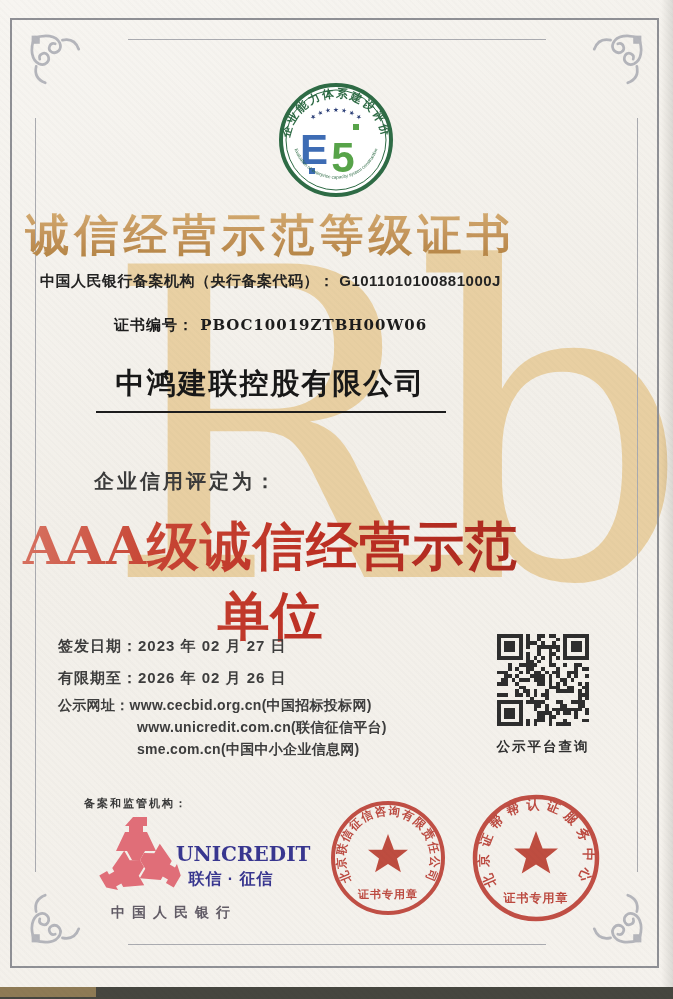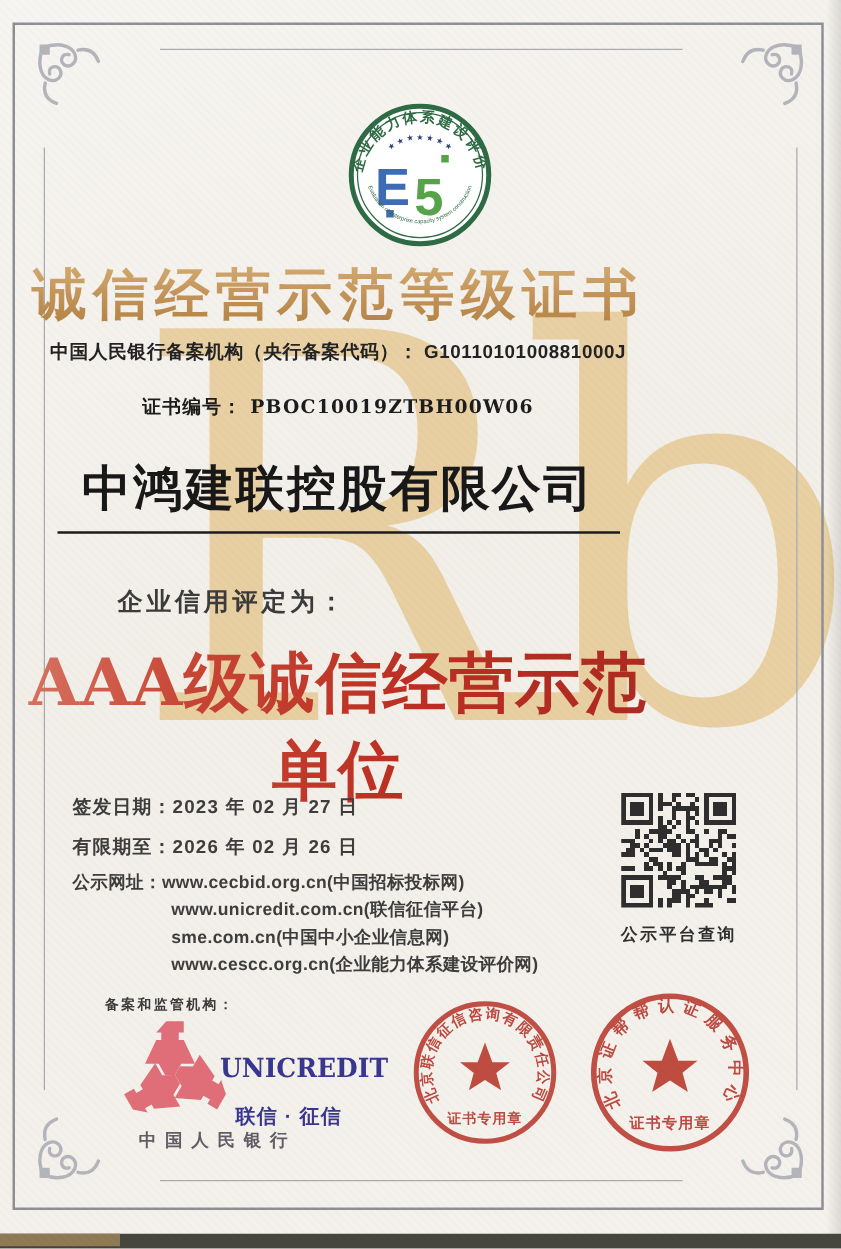--- a/index.html
+++ b/index.html
@@ -31,21 +31,21 @@
 
   .title{top:206px; font-weight:bold; font-size:44px; letter-spacing:5px;
     font-family:"Liberation Sans", sans-serif; color:#c49a5d;}
   @supports (-webkit-background-clip:text){
     .title{background:linear-gradient(180deg,#d6af75 0%,#c19157 55%,#b0813f 100%);
       -webkit-background-clip:text; background-clip:text; color:transparent;}
   }
   .filing{top:272px; font-size:15px; font-weight:600; color:#232323; letter-spacing:0.5px;}
   .certno{top:316px; font-family:"DejaVu Serif", serif; font-size:15px; font-weight:bold; color:#1c1c1c; letter-spacing:1px;}
   .company-wrap{top:364px;}
-  .company{display:inline-block; font-family:"DejaVu Serif", serif; font-size:39px; font-weight:bold;
+  .company{display:inline-block; font-family:"DejaVu Serif", serif; font-size:29px; font-weight:bold;
     color:#181818; letter-spacing:2px; border-bottom:2px solid #1c1c1c; padding:0 20px 7px;}
   .address{top:414px; font-size:15px; font-weight:bold; color:#2e2e2e; letter-spacing:0.5px;}
   .rating-label{left:94px; top:468px; font-size:20px; font-weight:bold; color:#3b3b3b; letter-spacing:3px;}
   .rating{top:512px; font-family:"DejaVu Serif", serif; font-size:52px; font-weight:bold; letter-spacing:1px; color:#c0392b;}
   @supports (-webkit-background-clip:text){
     .rating{background:linear-gradient(100deg,#da7b6a 0%,#c74534 28%,#bb2f23 60%,#a9291f 100%);
       -webkit-background-clip:text; background-clip:text; color:transparent;}
   }
 
   .info{left:58px; top:630px; font-size:15px; color:#3d3d3d; font-weight:600;}
@@ -55,21 +55,21 @@
 
   .qr-wrap{left:494px; top:634px; width:98px; text-align:center;}
   .qr-caption{margin-top:8px; font-size:13.5px; font-weight:bold; color:#2f2f2f; letter-spacing:2px;}
 
   .regulators-label{left:84px; top:796px; font-size:11px; font-weight:bold; color:#3a3a3a; letter-spacing:2px;}
   .pboc{left:92px; top:816px;}
   .pboc-name{left:84px; top:904px; width:180px; text-align:center; font-family:Liberation Serif, serif;
     font-size:14px; color:#625c66; letter-spacing:7px; font-weight:600;}
   .unicredit{left:176px; top:842px; width:110px; text-align:center; color:#38368f;}
   .unicredit .en{font-family:"DejaVu Serif", serif; font-size:20px; font-weight:bold; letter-spacing:0px; transform:scaleY(1.05);}
-  .unicredit .cn{font-size:16px; font-weight:bold; margin-top:17px; letter-spacing:1px;text-align:center;}
+  .unicredit .cn{font-size:16px; font-weight:bold; margin-top:3px; letter-spacing:1px;text-align:center;}
 
   .eval{left:318px; top:838px; font-size:15px; font-weight:bold; color:#2d2d2d; z-index:2;}
   .eval .row{line-height:31px; letter-spacing:0.5px; white-space:nowrap;}
 
   .seal{position:absolute; z-index:3; mix-blend-mode:multiply;}
   .seal-left{left:328px; top:796px;}
   .seal-right{left:470px; top:790px;}
 </style>
 </head>
 <body>
@@ -150,21 +150,20 @@
     </div>
     <div class="row">
       <span>有限期至：</span><span>2026 年 02 月 26 日</span>
     </div>
     <div class="urls">
       <div>
         <span>公示网址：</span><span>www.cecbid.org.cn(中国招标投标网)</span>
       </div>
       <div class="cont">www.unicredit.com.cn(联信征信平台)</div>
       <div class="cont">sme.com.cn(中国中小企业信息网)</div>
-      <div class="cont">www.cescc.org.cn(企业能力体系建设评价网)</div>
     </div>
   </div>
 
   <div class="z qr-wrap">
     <svg id="qr" width="92" height="92" viewBox="0 0 25 25" shape-rendering="crispEdges">
         <g fill="#2e2e2e">
           <rect x="0" y="0" width="1" height="1"></rect>
           <rect x="1" y="0" width="1" height="1"></rect>
           <rect x="2" y="0" width="1" height="1"></rect>
           <rect x="3" y="0" width="1" height="1"></rect>

